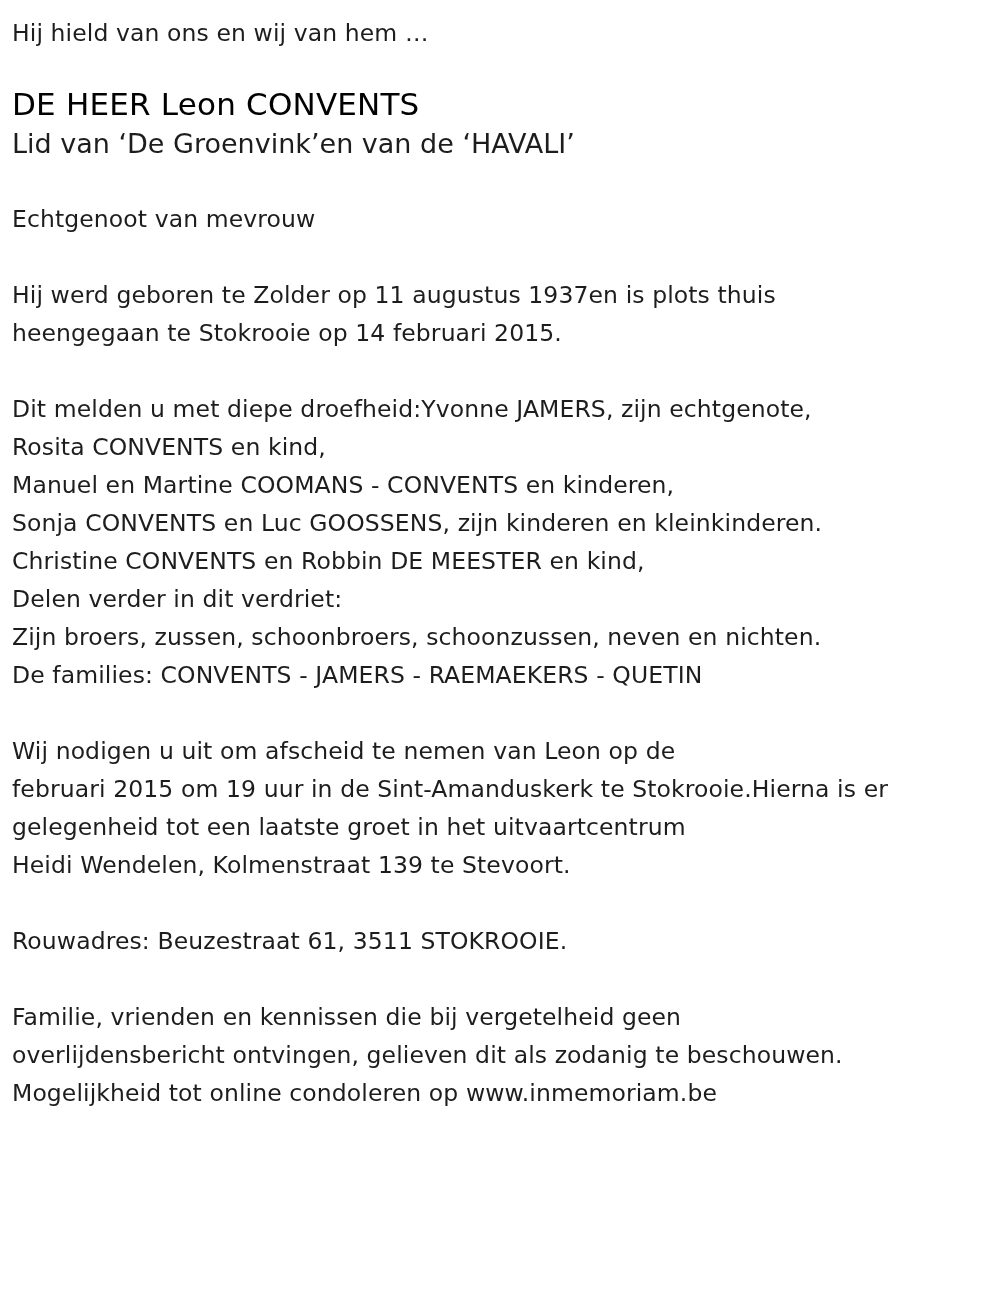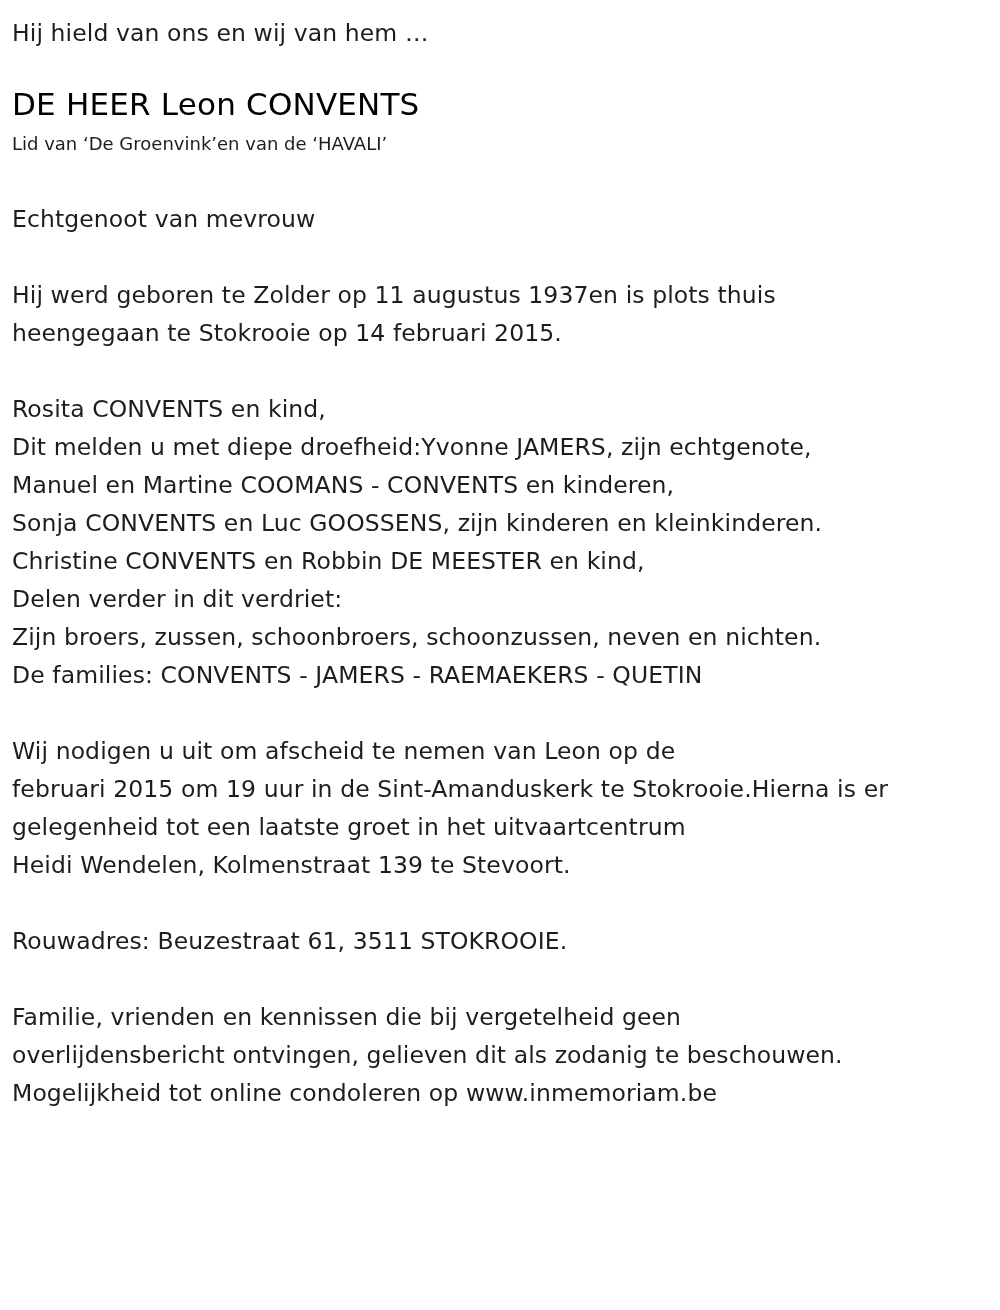--- a/index.html
+++ b/index.html
@@ -36,21 +36,21 @@
   .name-heading {
     font-size: 31px;
     line-height: 44px;
     font-weight: normal;
     letter-spacing: 0.2px;
     color: #000000;
     margin-top: 4px;
     white-space: pre-wrap;
   }
   .subtitle {
-    font-size: 18px;
+    font-size: 27px;
     line-height: 36px;
     color: #1d1d1d;
     white-space: pre-wrap;
   }
   .block {
     margin: 0;
     padding: 0;
   }
 </style>
 </head>
@@ -75,22 +75,22 @@
   <div class="spacer"></div>
 
   <div class="block">
     <div class="line">Hij werd geboren te Zolder op 11 augustus 1937en is plots thuis</div>
     <div class="line">heengegaan te Stokrooie op 14 februari 2015.</div>
   </div>
 
   <div class="spacer"></div>
 
   <div class="block">
+    <div class="line">Dit melden u met diepe droefheid:Yvonne JAMERS, zijn echtgenote,</div>
     <div class="line">Rosita CONVENTS en kind,</div>
-    <div class="line">Dit melden u met diepe droefheid:Yvonne JAMERS, zijn echtgenote,</div>
     <div class="line">Manuel en Martine COOMANS - CONVENTS en kinderen,</div>
     <div class="line">Sonja CONVENTS en Luc GOOSSENS, zijn kinderen en kleinkinderen.</div>
     <div class="line">Christine CONVENTS en Robbin DE MEESTER en kind,</div>
     <div class="line">Delen verder in dit verdriet:</div>
     <div class="line">Zijn broers, zussen, schoonbroers, schoonzussen, neven en nichten.</div>
     <div class="line">De families: CONVENTS - JAMERS - RAEMAEKERS - QUETIN</div>
   </div>
 
   <div class="spacer"></div>
 

